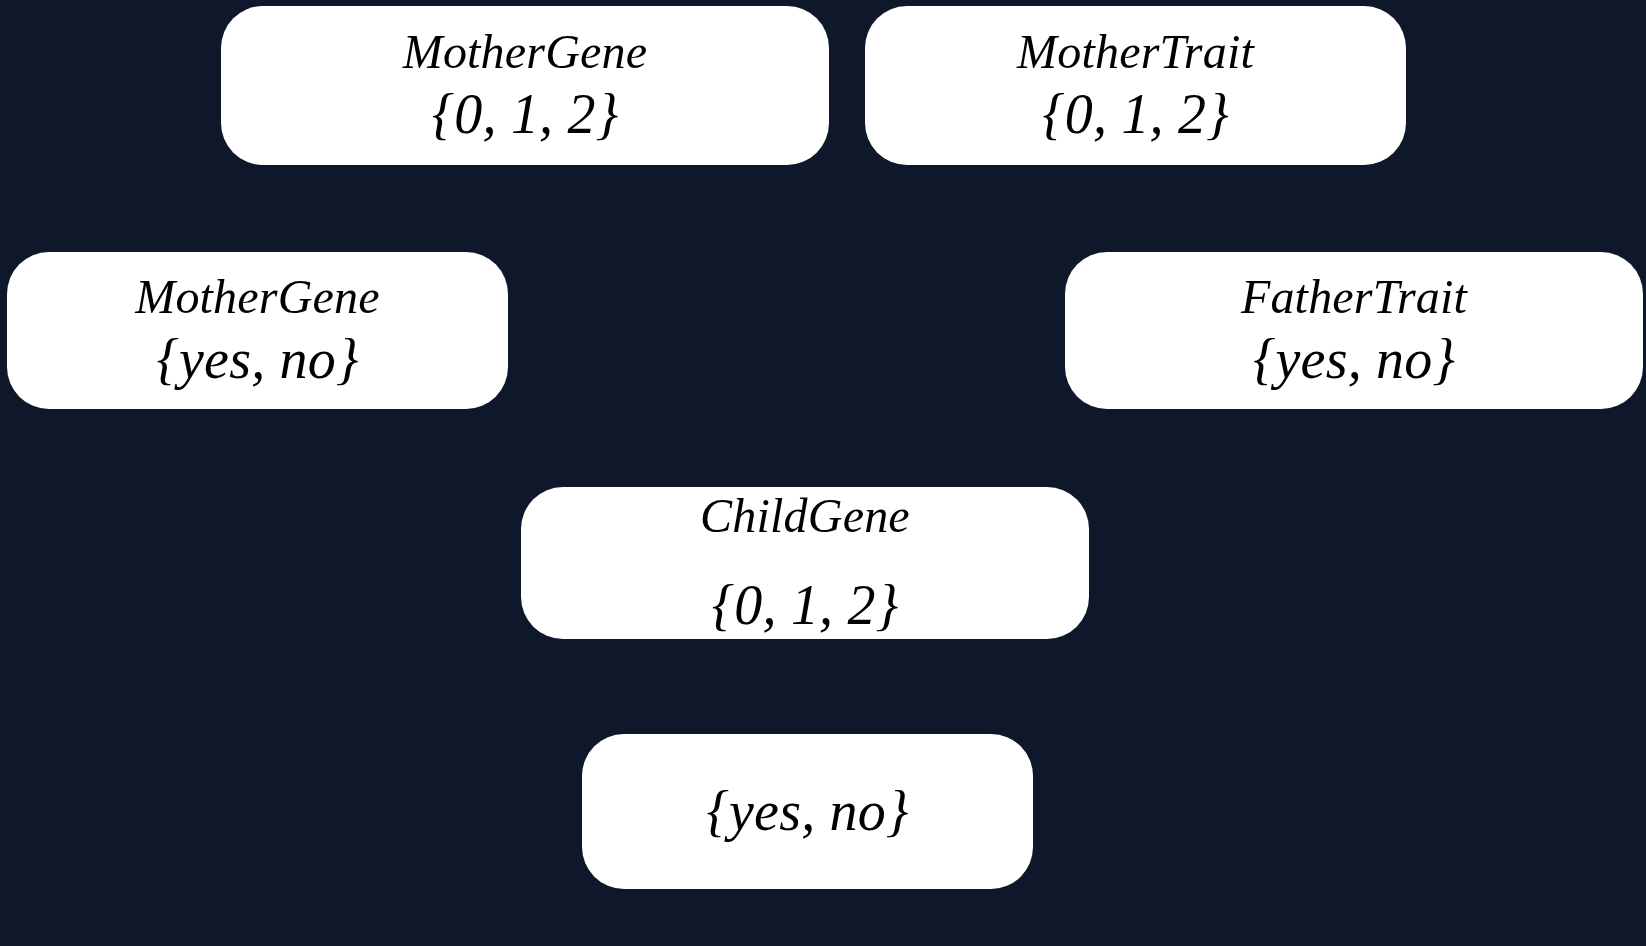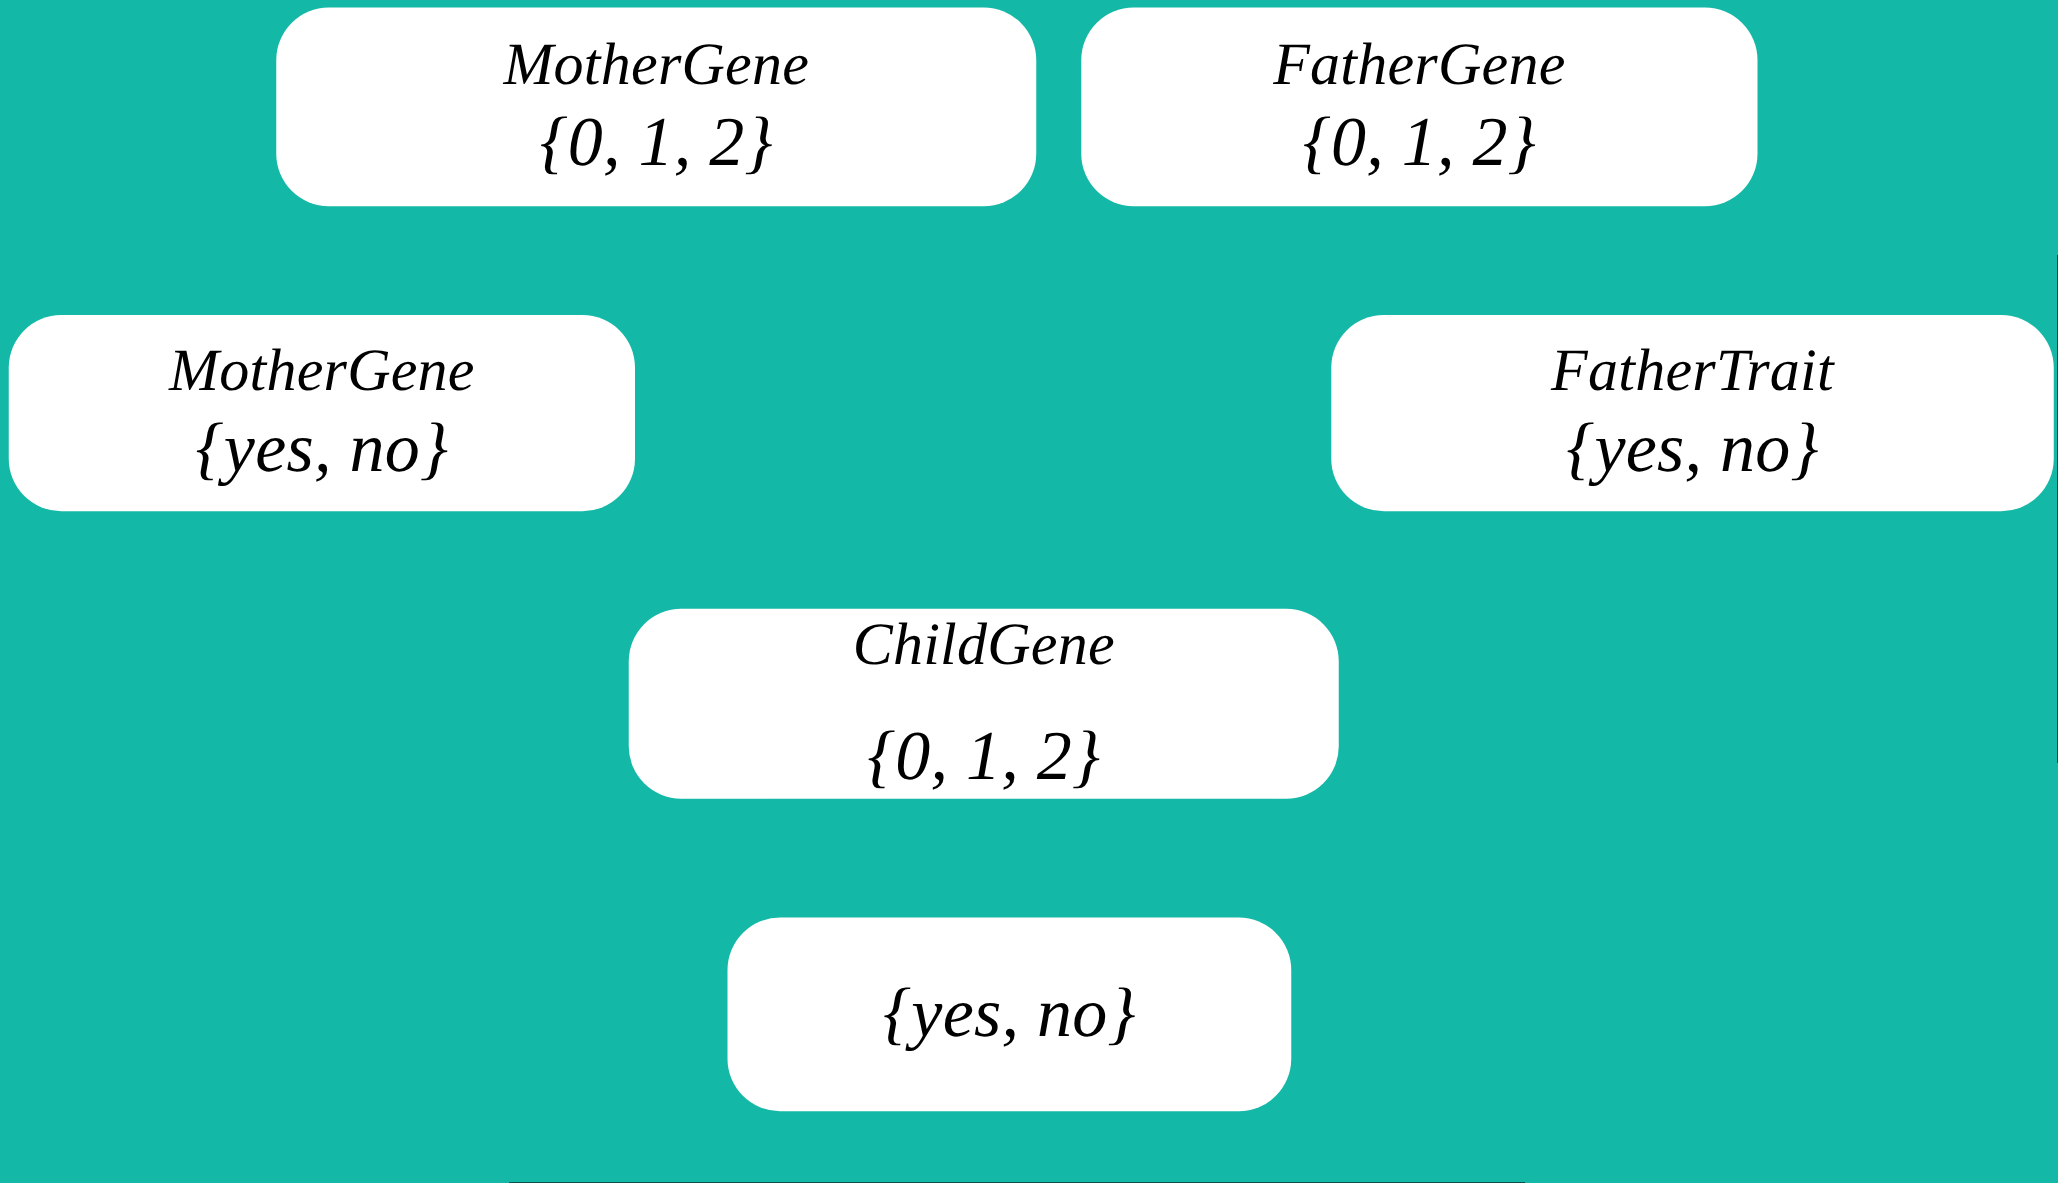--- a/index.html
+++ b/index.html
@@ -8,21 +8,21 @@
     padding: 0;
     background: #000000;
   }
   body {
     font-family: "Liberation Serif", "DejaVu Serif", serif;
   }
   #canvas {
     position: relative;
     width: 1646px;
     height: 946px;
-    background: #14b8a6;
+    background: #0f172a;
     overflow: hidden;
   }
   .node {
     position: absolute;
     box-sizing: border-box;
     background: #ffffff;
     border-radius: 42px;
     display: flex;
     flex-direction: column;
     align-items: center;
@@ -46,35 +46,35 @@
     font-style: italic;
     letter-spacing: 0.2px;
     white-space: nowrap;
   }
 
   
   #node-mother-gene  { left: 221px;  top: 6px;   width: 608px; height: 159px; }
   #node-father-gene  { left: 865px;  top: 6px;   width: 541px; height: 159px; }
   #node-mother-trait { left: 7px;    top: 252px; width: 501px; height: 157px; }
   #node-father-trait { left: 1065px; top: 252px; width: 578px; height: 157px; }
-  #node-child-gene   { left: 503px;  top: 487px; width: 568px; height: 152px; gap: 28px; }
+  #node-child-gene   { left: 521px;  top: 487px; width: 568px; height: 152px; gap: 28px; }
   #node-child-trait  { left: 582px;  top: 734px; width: 451px; height: 155px; }
 </style>
 </head>
 <body>
 
 <div id="canvas">
 
   <div class="node" id="node-mother-gene">
     <span class="node-name">MotherGene</span>
     <span class="node-domain">{0, 1, 2}</span>
   </div>
 
   <div class="node" id="node-father-gene">
-    <span class="node-name">FatherGene</span>
+    <span class="node-name">MotherTrait</span>
     <span class="node-domain">{0, 1, 2}</span>
   </div>
 
   <div class="node" id="node-mother-trait">
     <span class="node-name">MotherGene</span>
     <span class="node-domain">{yes, no}</span>
   </div>
 
   <div class="node" id="node-father-trait">
     <span class="node-name">FatherTrait</span>

